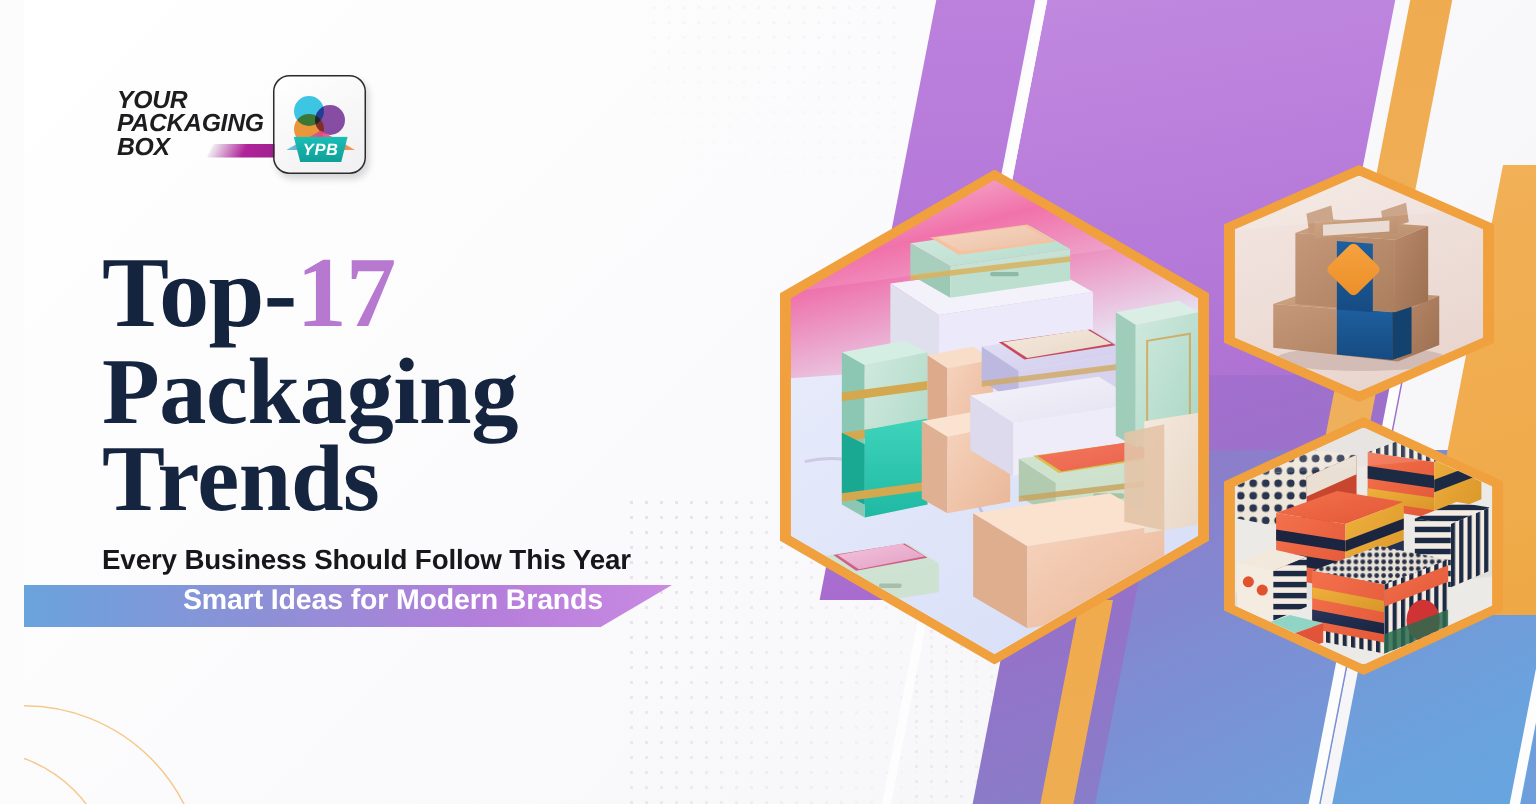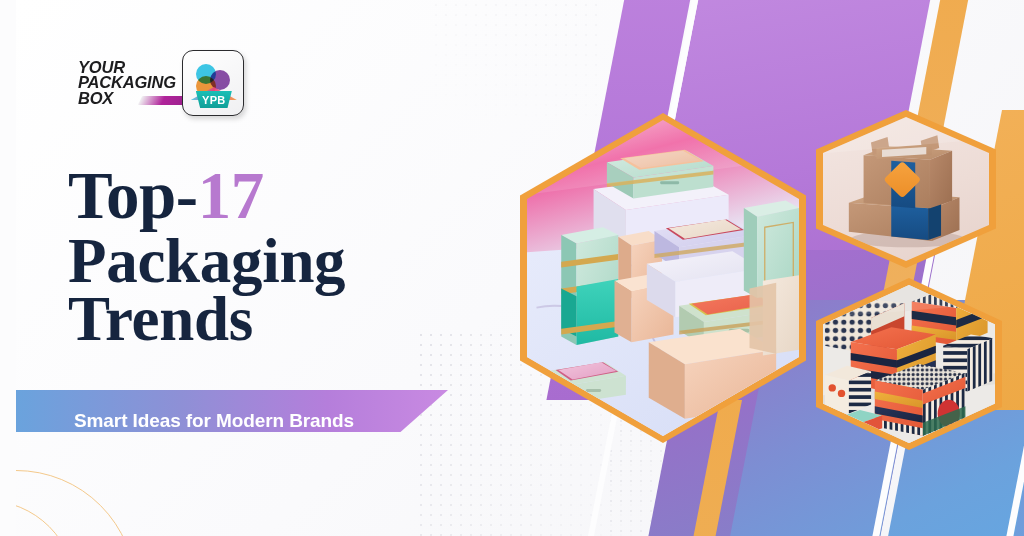--- a/index.html
+++ b/index.html
@@ -135,20 +135,21 @@
     background: linear-gradient(90deg,#3ec9e8 0%, #e8407f 50%, #f29a3c 100%);
     clip-path: polygon(0% 100%, 50% 0%, 100% 100%);
     opacity:.9;
   }
   .lc-badge {
     position:absolute; left:13px; top:40px; width:36px; height:17px;
     background: linear-gradient(180deg,#19bfb6 0%, #0f9f98 100%);
     clip-path: polygon(0 0, 100% 0, 88% 100%, 12% 100%);
     color:#fff; font-weight:800; font-size:11px; letter-spacing:.4px;
     display:flex; align-items:center; justify-content:center;
+    font-style: italic;
   }
 
   
   .copy { position: absolute; left: 52px; top: 160px; width: 430px; }
   .h-top {
     font-family: "Liberation Serif", serif;
     font-weight: 700;
     font-size: 67px;
     line-height: 70px;
     color: #15243e;
@@ -170,24 +171,24 @@
     font-size: 18.5px;
     color: #16171a;
     margin-top: 14px;
     letter-spacing: -0.1px;
   }
 
   
   .ribbon {
     position: absolute;
     left: 0; top: 390px;
-    width: 432px; height: 42px;
+    width: 432px; height: 28px;
     background: linear-gradient(90deg,#6aa3dd 0%, #8e90d6 38%, #b57edb 72%, #c98ae2 100%);
     clip-path: polygon(0 0, 100% 0, 89% 100%, 0 100%);
-    display: flex; align-items: flex-end;
+    display: flex; align-items: flex-start; padding-left: 48px;
   }
   .ribbon span {
     margin-left: 58px;
     color: #ffffff;
     font-weight: 700;
     font-size: 19px;
     letter-spacing: -0.1px;
   }
 
   
@@ -261,20 +262,21 @@
       <div class="lc-c lc-orange"></div>
       <div class="lc-c lc-purple"></div>
       <div class="lc-fan"></div>
       <div class="lc-badge">YPB</div>
     </div>
   </div>
 
   <div class="copy">
     <div class="h-top"><span>Top-</span><span class="num">17</span></div>
     <div class="h-sub">Packaging Trends</div>
+    <div class="h-tag">Every Business Should Follow This Year</div>
   </div>
 
   <div class="ribbon">
     <span>Smart Ideas for Modern Brands</span>
   </div>
 
   <div class="hex hex-main">
     <div class="hex-inner">
       <div class="scene sc-main">
         <svg class="sv" viewBox="0 0 286 330" preserveAspectRatio="none">

